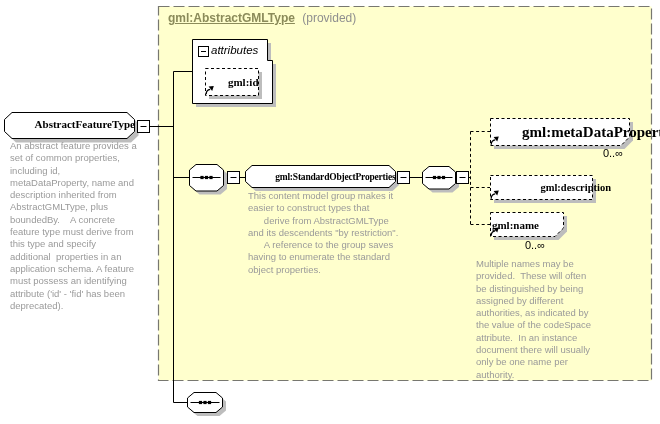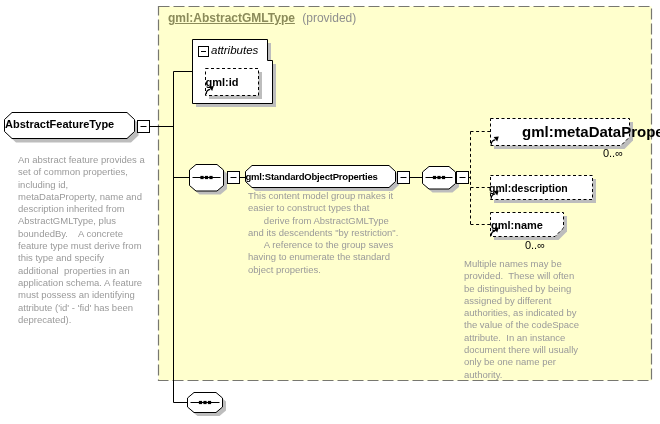--- a/index.html
+++ b/index.html
@@ -4,34 +4,34 @@
 <style>
   html,body{margin:0;padding:0;background:#fff;}
   #stage{position:relative;width:660px;height:424px;background:#fff;overflow:hidden;
          font-family:"Liberation Sans",sans-serif;}
   #gfx{position:absolute;left:0;top:0;width:660px;height:424px;}
   .txt{position:absolute;color:#000;}
   .hdr{left:168px;top:11px;font-size:12px;white-space:nowrap;}
   .hdr-type{font-weight:bold;color:#8B8B5A;text-decoration:underline;}
   .hdr-kind{color:#8F8F8F;margin-left:4px;}
   .attr-label{left:211px;top:43.5px;width:70px;font-style:italic;font-size:11.5px;}
-  .box-label{position:absolute;font-weight:bold;font-size:11px;line-height:12px;text-align:left;color:#000;}
+  .box-label{position:absolute;font-weight:bold;font-size:11px;line-height:12px;text-align:right;color:#000;font-family:Liberation Serif, serif;}
   .lbl-gmlid{left:205.5px;top:76px;width:53px;}
   .lbl-aft{left:5px;top:118px;width:130px;}
   .lbl-sop{left:245.5px;top:170.5px;width:150px;font-size:9.5px;letter-spacing:-0.2px;}
   .lbl-mdp{left:522px;top:126px;width:134px;font-size:15px;}
-  .lbl-desc{left:473px;top:181.5px;width:104px;font-size:10.5px;padding-left:16px;}
+  .lbl-desc{left:491px;top:181.5px;width:104px;font-size:10.5px;padding-left:16px;}
   .lbl-name{left:491px;top:218.5px;width:48px;}
   .occ{position:absolute;font-size:11px;color:#000;text-align:right;width:33px;}
   .occ-mdp{left:590px;top:147px;}
   .occ-name{left:512px;top:239px;}
   .ann{position:absolute;color:#9A9A9A;font-size:9.5px;line-height:12.3px;white-space:pre-wrap;}
-  .ann-root{left:10px;top:154px;width:152px;margin-left:8px;}
+  .ann-root{left:10px;top:140px;width:152px;}
   .ann-group{left:248px;top:190px;width:170px;}
-  .ann-name{left:464px;top:258px;width:155px;}
+  .ann-name{left:476px;top:258px;width:155px;}
 </style>
 </head>
 <body>
 
 <div id="stage">
 
   <svg id="gfx" viewBox="0 0 660 424">
     <defs>
       <g id="refarrow">
         <path d="M1.2,9.2 C1.2,6 2.6,4.6 5.2,4.3" fill="none" stroke="#000" stroke-width="1.3"></path>

